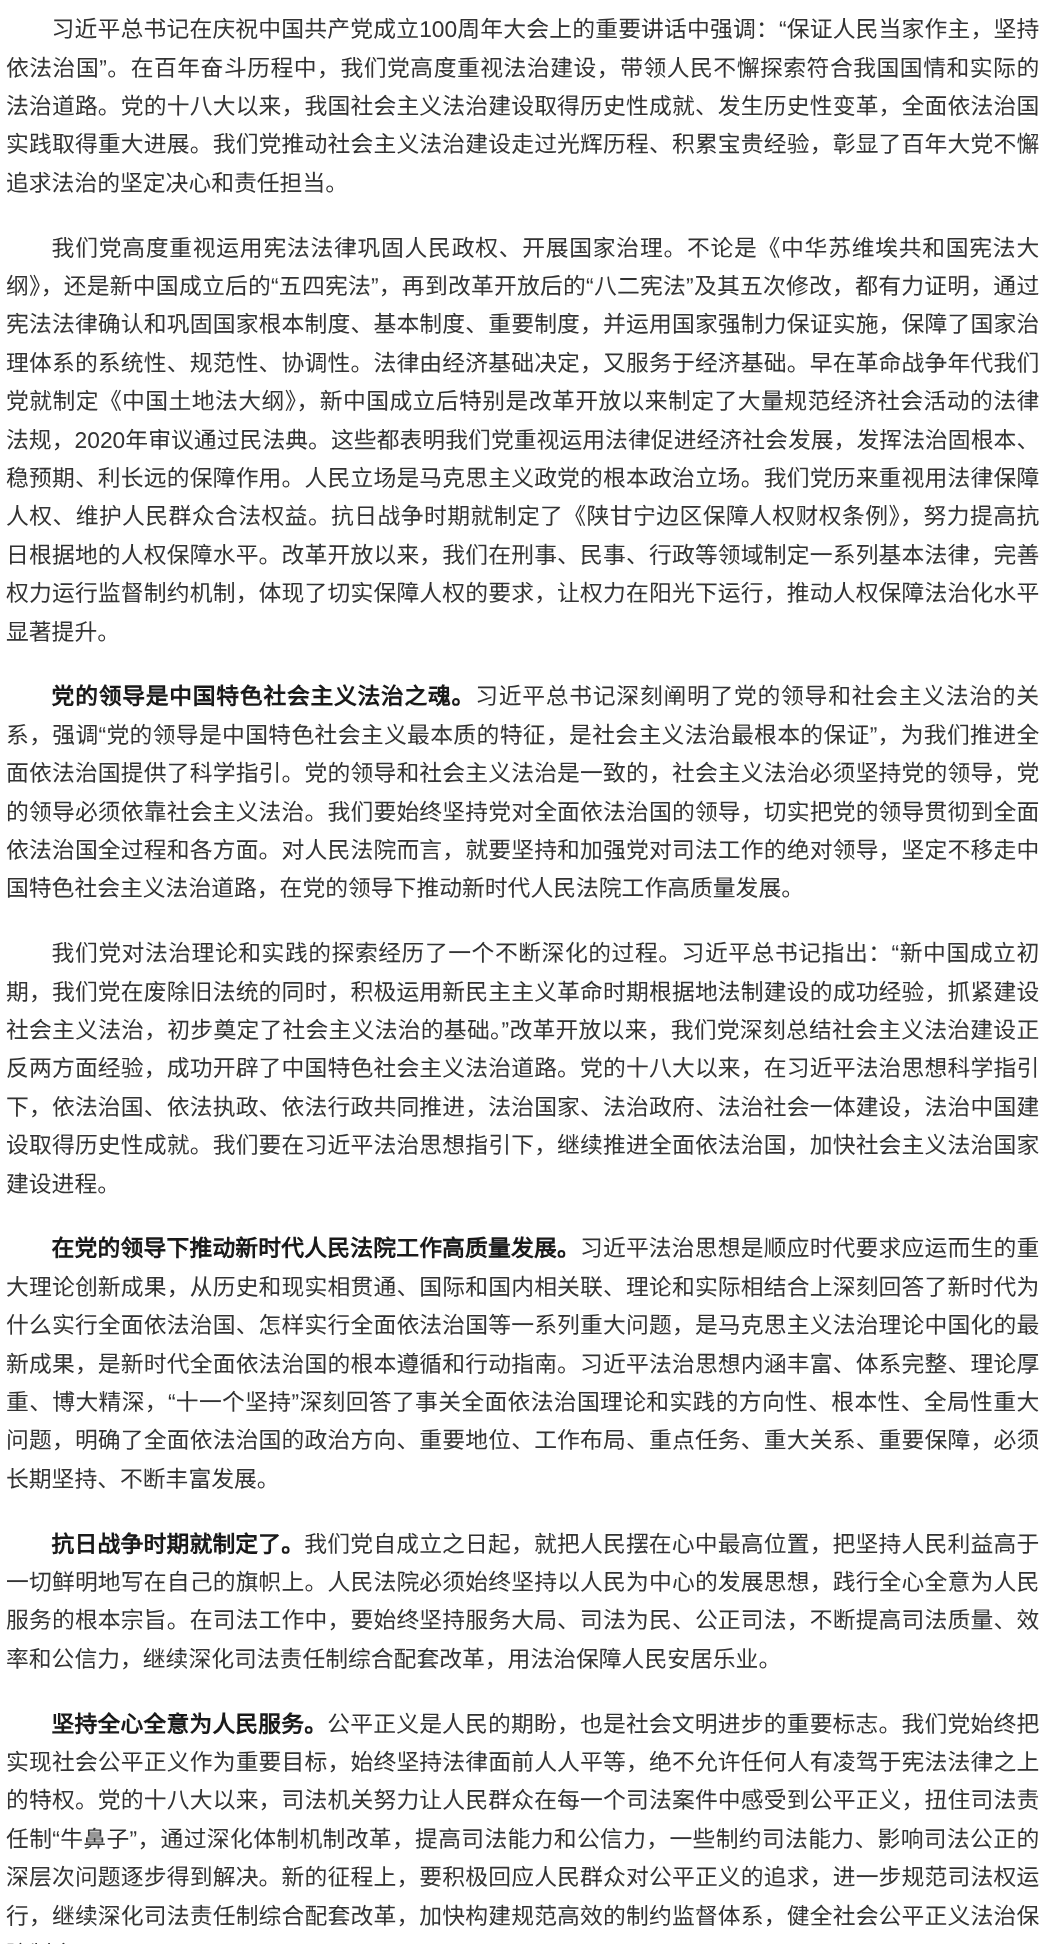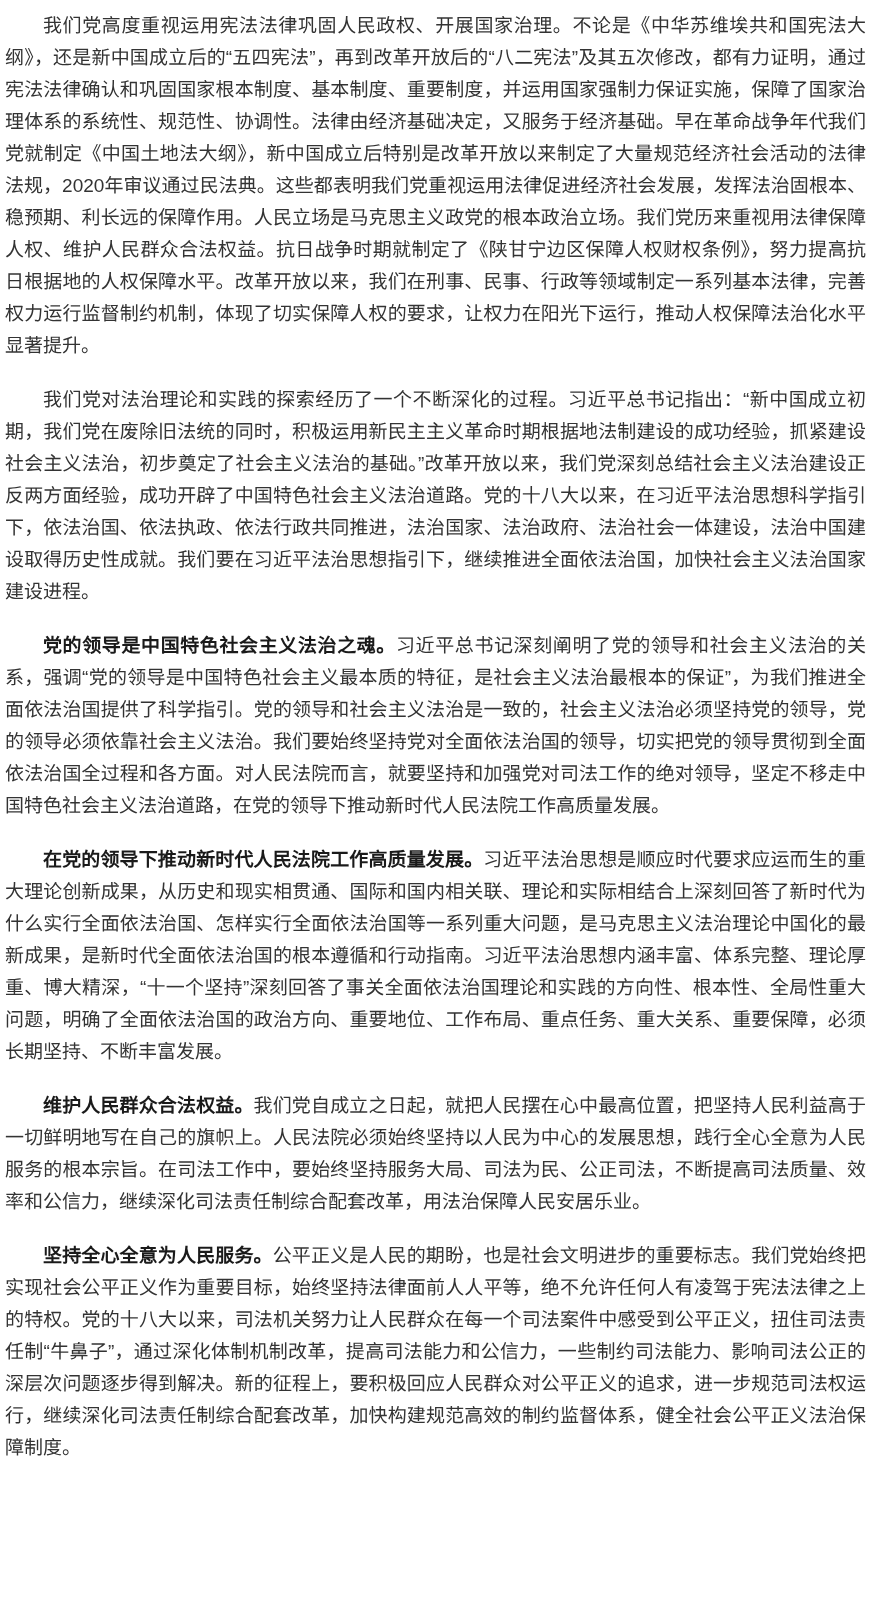--- a/index.html
+++ b/index.html
@@ -25,26 +25,27 @@
   .article p b {
     font-weight: bold;
     color: #1a1a1a;
   }
 </style>
 </head>
 <body>
 
 <div class="article">
 
+  <p><b></b><span>习近平总书记在庆祝中国共产党成立100周年大会上的重要讲话中强调：“保证人民当家作主，坚持依法治国”。在百年奋斗历程中，我们党高度重视法治建设，带领人民不懈探索符合我国国情和实际的法治道路。党的十八大以来，我国社会主义法治建设取得历史性成就、发生历史性变革，全面依法治国实践取得重大进展。我们党推动社会主义法治建设走过光辉历程、积累宝贵经验，彰显了百年大党不懈追求法治的坚定决心和责任担当。</span></p>
 
   <p><b></b><span>我们党高度重视运用宪法法律巩固人民政权、开展国家治理。不论是《中华苏维埃共和国宪法大纲》，还是新中国成立后的“五四宪法”，再到改革开放后的“八二宪法”及其五次修改，都有力证明，通过宪法法律确认和巩固国家根本制度、基本制度、重要制度，并运用国家强制力保证实施，保障了国家治理体系的系统性、规范性、协调性。法律由经济基础决定，又服务于经济基础。早在革命战争年代我们党就制定《中国土地法大纲》，新中国成立后特别是改革开放以来制定了大量规范经济社会活动的法律法规，2020年审议通过民法典。这些都表明我们党重视运用法律促进经济社会发展，发挥法治固根本、稳预期、利长远的保障作用。人民立场是马克思主义政党的根本政治立场。我们党历来重视用法律保障人权、维护人民群众合法权益。抗日战争时期就制定了《陕甘宁边区保障人权财权条例》，努力提高抗日根据地的人权保障水平。改革开放以来，我们在刑事、民事、行政等领域制定一系列基本法律，完善权力运行监督制约机制，体现了切实保障人权的要求，让权力在阳光下运行，推动人权保障法治化水平显著提升。</span></p>
 
+  <p><b>党的领导是中国特色社会主义法治之魂。</b><span>习近平总书记深刻阐明了党的领导和社会主义法治的关系，强调“党的领导是中国特色社会主义最本质的特征，是社会主义法治最根本的保证”，为我们推进全面依法治国提供了科学指引。党的领导和社会主义法治是一致的，社会主义法治必须坚持党的领导，党的领导必须依靠社会主义法治。我们要始终坚持党对全面依法治国的领导，切实把党的领导贯彻到全面依法治国全过程和各方面。对人民法院而言，就要坚持和加强党对司法工作的绝对领导，坚定不移走中国特色社会主义法治道路，在党的领导下推动新时代人民法院工作高质量发展。</span></p>
+
   <p><b></b><span>我们党对法治理论和实践的探索经历了一个不断深化的过程。习近平总书记指出：“新中国成立初期，我们党在废除旧法统的同时，积极运用新民主主义革命时期根据地法制建设的成功经验，抓紧建设社会主义法治，初步奠定了社会主义法治的基础。”改革开放以来，我们党深刻总结社会主义法治建设正反两方面经验，成功开辟了中国特色社会主义法治道路。党的十八大以来，在习近平法治思想科学指引下，依法治国、依法执政、依法行政共同推进，法治国家、法治政府、法治社会一体建设，法治中国建设取得历史性成就。我们要在习近平法治思想指引下，继续推进全面依法治国，加快社会主义法治国家建设进程。</span></p>
-
-  <p><b>党的领导是中国特色社会主义法治之魂。</b><span>习近平总书记深刻阐明了党的领导和社会主义法治的关系，强调“党的领导是中国特色社会主义最本质的特征，是社会主义法治最根本的保证”，为我们推进全面依法治国提供了科学指引。党的领导和社会主义法治是一致的，社会主义法治必须坚持党的领导，党的领导必须依靠社会主义法治。我们要始终坚持党对全面依法治国的领导，切实把党的领导贯彻到全面依法治国全过程和各方面。对人民法院而言，就要坚持和加强党对司法工作的绝对领导，坚定不移走中国特色社会主义法治道路，在党的领导下推动新时代人民法院工作高质量发展。</span></p>
 
   <p><b>在党的领导下推动新时代人民法院工作高质量发展。</b><span>习近平法治思想是顺应时代要求应运而生的重大理论创新成果，从历史和现实相贯通、国际和国内相关联、理论和实际相结合上深刻回答了新时代为什么实行全面依法治国、怎样实行全面依法治国等一系列重大问题，是马克思主义法治理论中国化的最新成果，是新时代全面依法治国的根本遵循和行动指南。习近平法治思想内涵丰富、体系完整、理论厚重、博大精深，“十一个坚持”深刻回答了事关全面依法治国理论和实践的方向性、根本性、全局性重大问题，明确了全面依法治国的政治方向、重要地位、工作布局、重点任务、重大关系、重要保障，必须长期坚持、不断丰富发展。</span></p>
 
-  <p><b>维护人民群众合法权益。</b><span>我们党自成立之日起，就把人民摆在心中最高位置，把坚持人民利益高于一切鲜明地写在自己的旗帜上。人民法院必须始终坚持以人民为中心的发展思想，践行全心全意为人民服务的根本宗旨。在司法工作中，要始终坚持服务大局、司法为民、公正司法，不断提高司法质量、效率和公信力，继续深化司法责任制综合配套改革，用法治保障人民安居乐业。</span></p>
+  <p><b>抗日战争时期就制定了。</b><span>我们党自成立之日起，就把人民摆在心中最高位置，把坚持人民利益高于一切鲜明地写在自己的旗帜上。人民法院必须始终坚持以人民为中心的发展思想，践行全心全意为人民服务的根本宗旨。在司法工作中，要始终坚持服务大局、司法为民、公正司法，不断提高司法质量、效率和公信力，继续深化司法责任制综合配套改革，用法治保障人民安居乐业。</span></p>
 
   <p><b>坚持全心全意为人民服务。</b><span>公平正义是人民的期盼，也是社会文明进步的重要标志。我们党始终把实现社会公平正义作为重要目标，始终坚持法律面前人人平等，绝不允许任何人有凌驾于宪法法律之上的特权。党的十八大以来，司法机关努力让人民群众在每一个司法案件中感受到公平正义，扭住司法责任制“牛鼻子”，通过深化体制机制改革，提高司法能力和公信力，一些制约司法能力、影响司法公正的深层次问题逐步得到解决。新的征程上，要积极回应人民群众对公平正义的追求，进一步规范司法权运行，继续深化司法责任制综合配套改革，加快构建规范高效的制约监督体系，健全社会公平正义法治保障制度。</span></p>
 
 </div>
 
 </body></html>

